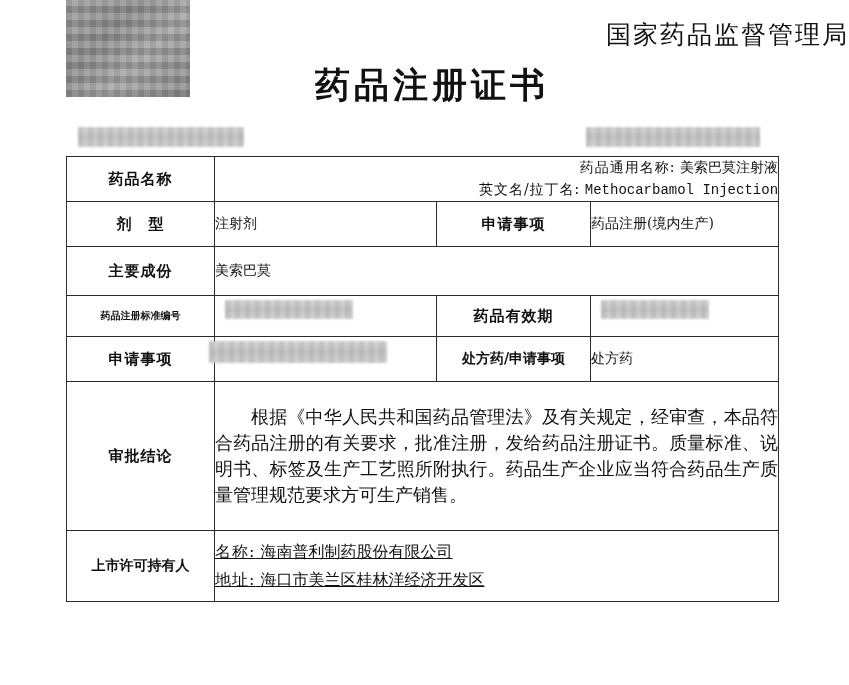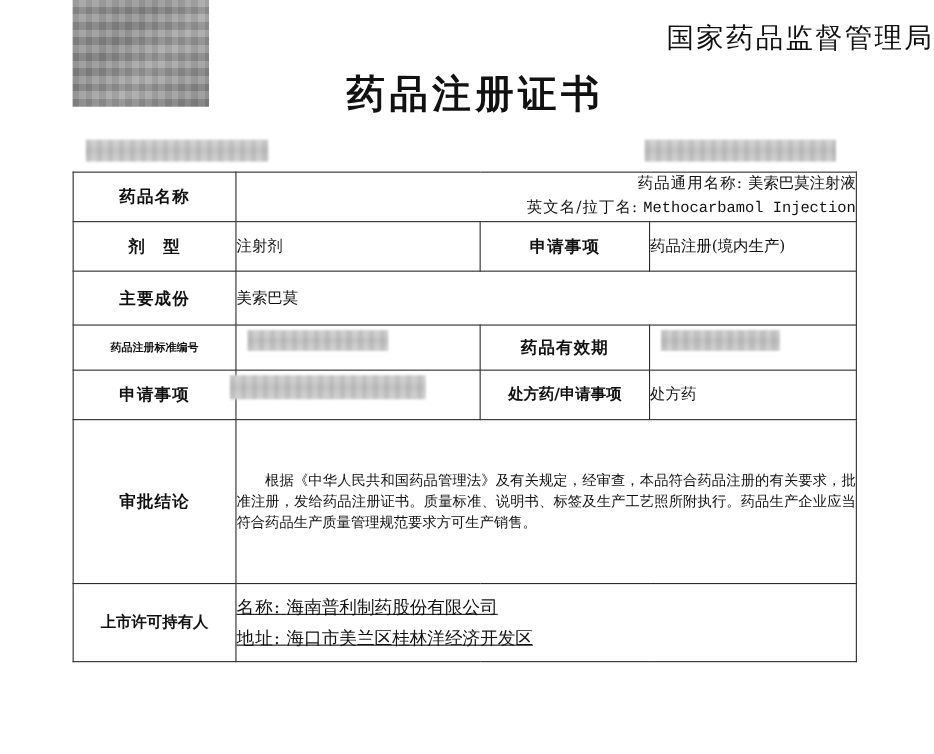--- a/index.html
+++ b/index.html
@@ -133,21 +133,21 @@
     position: relative;
     height: 20px;
   }
   .redact-inline {
     position: absolute;
     top: 0;
     height: 19px;
   }
 
   .concl {
-    font-size: 13px;
+    font-size: 18px;
     line-height: 1.45;
     padding: 18px 16px 18px 16px;
     text-indent: 2em;
     text-align: justify;
     font-family: Liberation Sans, sans-serif;
   }
 
   .holder-line {
     display: block;
     line-height: 1.75;

